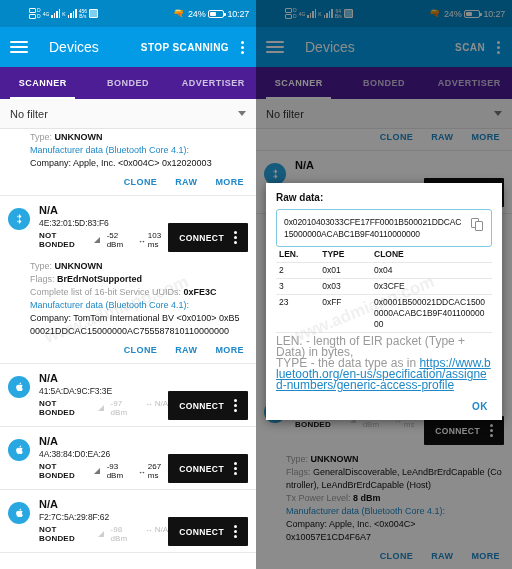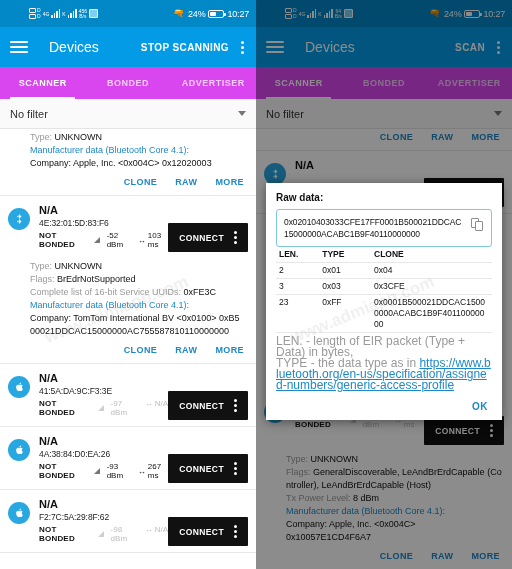--- a/index.html
+++ b/index.html
@@ -57,21 +57,21 @@
   .hamburger { width:18px; display:flex; flex-direction:column; gap:3px; cursor:pointer; }
   .hamburger i { display:block; height:2px; background:#fff; border-radius:1px; }
   .appbar-title { font-size:14px; margin-left:21px; font-weight:400; }
   .appbar-actions { margin-left:auto; display:flex; align-items:center; gap:10px; }
   .scan-btn { font-size:10px; font-weight:700; letter-spacing:0.4px; cursor:pointer; }
   .kebab { display:flex; flex-direction:column; gap:2px; cursor:pointer; padding:2px; }
   .kebab i { width:3px; height:3px; border-radius:50%; background:#fff; display:block; }
 
   
   .tabs {
-    height:32px; background:#d946ef; display:flex; position:relative; z-index:3;
+    height:32px; background:#4c1d95; display:flex; position:relative; z-index:3;
   }
   .tab {
     flex:1; display:flex; align-items:center; justify-content:center;
     font-size:9px; font-weight:700; letter-spacing:0.5px;
     color:rgba(255,255,255,0.72); cursor:pointer; position:relative;
   }
   .tab.active { color:#fff; }
   .tab.active::after {
     content:""; position:absolute; bottom:0; left:12%; right:12%;
     height:2.5px; background:#fff;
@@ -118,21 +118,21 @@
     background:#111; color:#fff; font-size:8.5px; font-weight:700;
     letter-spacing:0.4px; padding:6px 9px 6px 11px; cursor:pointer;
     display:flex; align-items:center; gap:8px; border-radius:1px;
   }
   .connect-btn .kebab i { background:#fff; }
 
   .details { padding:2px 8px 4px 30px; }
   .d-line { font-size:9px; line-height:13px; color:#111; word-break:break-all; }
   .d-key { color:#9a9a9a; }
   .d-blue { color:#1e88c7; }
-  .d-strong { font-weight:400; }
+  .d-strong { font-weight:700; }
   .actions { display:flex; justify-content:flex-end; gap:18px; padding:3px 12px 8px 0; }
   .act { font-size:9px; font-weight:700; color:#1e88c7; letter-spacing:0.4px; cursor:pointer; }
 
   
   .dim-overlay {
     position:absolute; inset:0; background:rgba(0,0,0,0.45); z-index:5; pointer-events:none;
   }
 
   
   .dialog {

